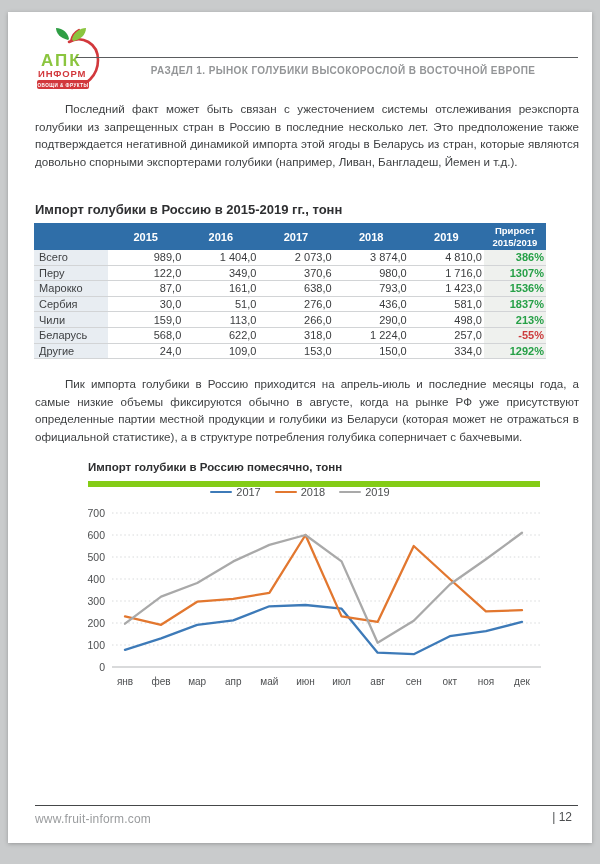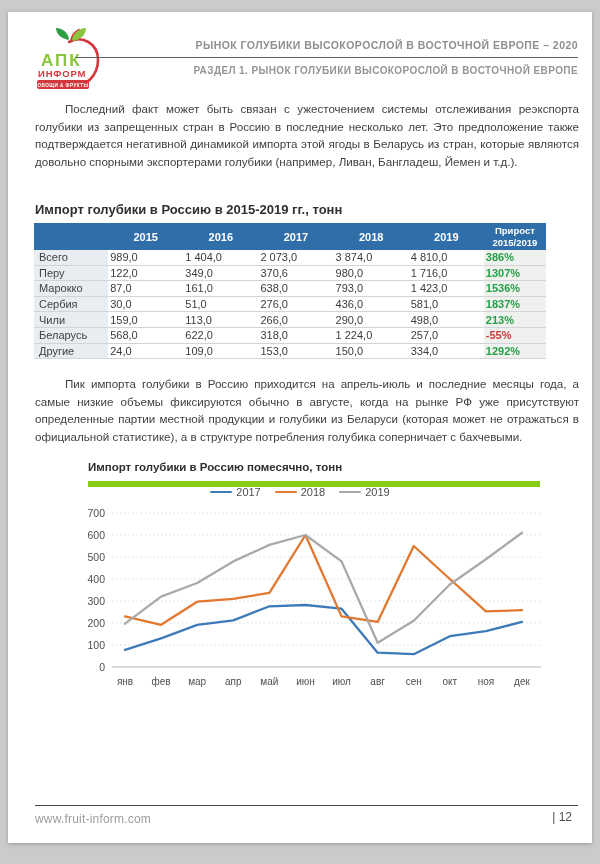--- a/index.html
+++ b/index.html
@@ -17,21 +17,21 @@
   }
   
   .logo{position:absolute;left:14px;top:13px;width:96px;height:70px;}
   .hdr-title{
     position:absolute;right:14px;top:27px;width:470px;
     text-align:right;color:#8d8f91;font-size:10.5px;letter-spacing:.45px;font-weight:bold;
   }
   .hdr-divider{position:absolute;left:68px;right:14px;top:45px;height:0;border-top:1.5px solid #5a5c5e;}
   .hdr-subtitle{
     position:absolute;right:14px;top:53px;width:470px;
-    text-align:right;color:#939597;font-size:10px;letter-spacing:.4px;font-weight:bold;
+    text-align:center;color:#939597;font-size:10px;letter-spacing:.4px;font-weight:bold;
   }
   
   .para{
     position:absolute;left:27px;width:544px;
     color:#3d3f41;font-size:11.6px;line-height:17.6px;text-align:justify;
   }
   .para .ind{display:inline-block;width:30px;}
   #para1{top:88px;}
   #para2{top:363px;}
   
@@ -47,21 +47,21 @@
   table.imports col.c-label{width:74px;}
   table.imports col.c-year{width:75px;}
   table.imports col.c-growth{width:62px;}
   table.imports thead th{
     background:#2f6ea8;color:#ffffff;font-weight:bold;font-size:11px;
     height:27px;padding:0;vertical-align:middle;
   }
   table.imports thead th.growth-h{font-size:9.5px;line-height:1.2;}
   table.imports tbody td{
     height:14.6px;padding:0 2px;border-bottom:1px solid #d2d4d6;
-    text-align:left;vertical-align:middle;background:#ffffff;
+    text-align:right;vertical-align:middle;background:#ffffff;
   }
   table.imports tbody td.lbl{
     background:#e8edf2;text-align:left;padding-left:5px;color:#3d3f41;margin-top:20px;
   }
   table.imports tbody td.gr{
     background:#eff1ee;font-weight:bold;
   }
   .gr-pos{color:#26a047;}
   .gr-neg{color:#cc3b3c;}
   
@@ -94,21 +94,20 @@
       <path d="M49,16 C50,11 53,7 57,5" fill="none" stroke="#d2383c" stroke-width="2.2" stroke-linecap="round"></path>
       <path d="M46,15 C38,13 34,8 34,3 C41,3 46,8 47,14 Z" fill="#2f9e44"></path>
       <path d="M50,14 C52,7 58,3 64,3 C64,10 58,15 51,16 Z" fill="#8bc53f"></path>
     </g>
     <text x="19" y="41" font-size="17" font-weight="bold" fill="#8bc53f" letter-spacing="2">АПК</text>
     <text x="16" y="52" font-size="9.5" font-weight="bold" fill="#d2383c" letter-spacing="0.8">ИНФОРМ</text>
     <rect x="15" y="55" width="52" height="9" rx="2" fill="#d2383c"></rect>
     <text x="41" y="61.5" font-size="4.6" font-weight="bold" fill="#ffffff" text-anchor="middle" letter-spacing="0.5">ОВОЩИ &amp; ФРУКТЫ</text>
   </svg>
 
-  <div class="hdr-title">РЫНОК ГОЛУБИКИ ВЫСОКОРОСЛОЙ В ВОСТОЧНОЙ ЕВРОПЕ – 2020</div>
   <div class="hdr-divider"></div>
   <div class="hdr-subtitle">РАЗДЕЛ 1. РЫНОК ГОЛУБИКИ ВЫСОКОРОСЛОЙ В ВОСТОЧНОЙ ЕВРОПЕ</div>
 
   <div class="para" id="para1"><span class="ind"></span><span>Последний факт может быть связан с ужесточением системы отслеживания реэкспорта голубики из запрещенных стран в Россию в последние несколько лет. Это предположение также подтверждается негативной динамикой импорта этой ягоды в Беларусь из стран, которые являются довольно спорными экспортерами голубики (например, Ливан, Бангладеш, Йемен и т.д.).</span></div>
 
   <div class="tbl-title">Импорт голубики в Россию в 2015-2019 гг., тонн</div>
 
   <table class="imports">
     <colgroup>
       <col class="c-label">

